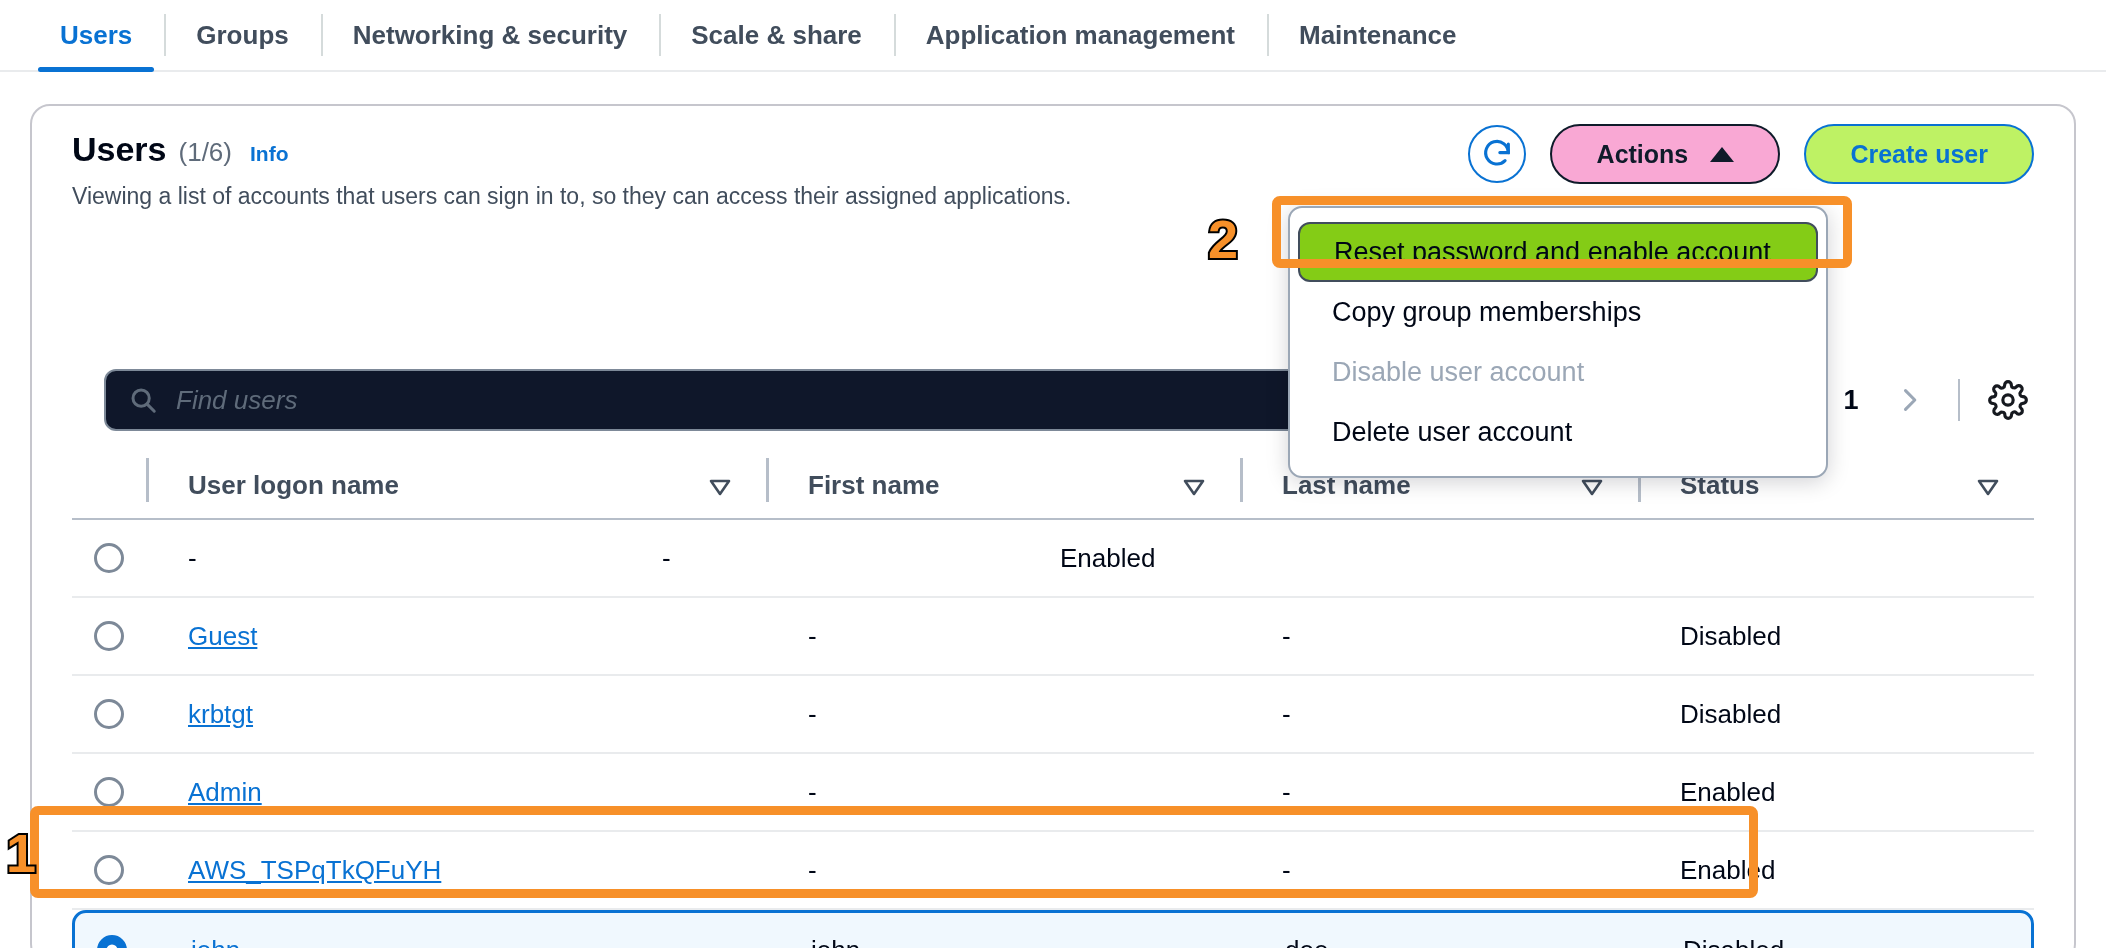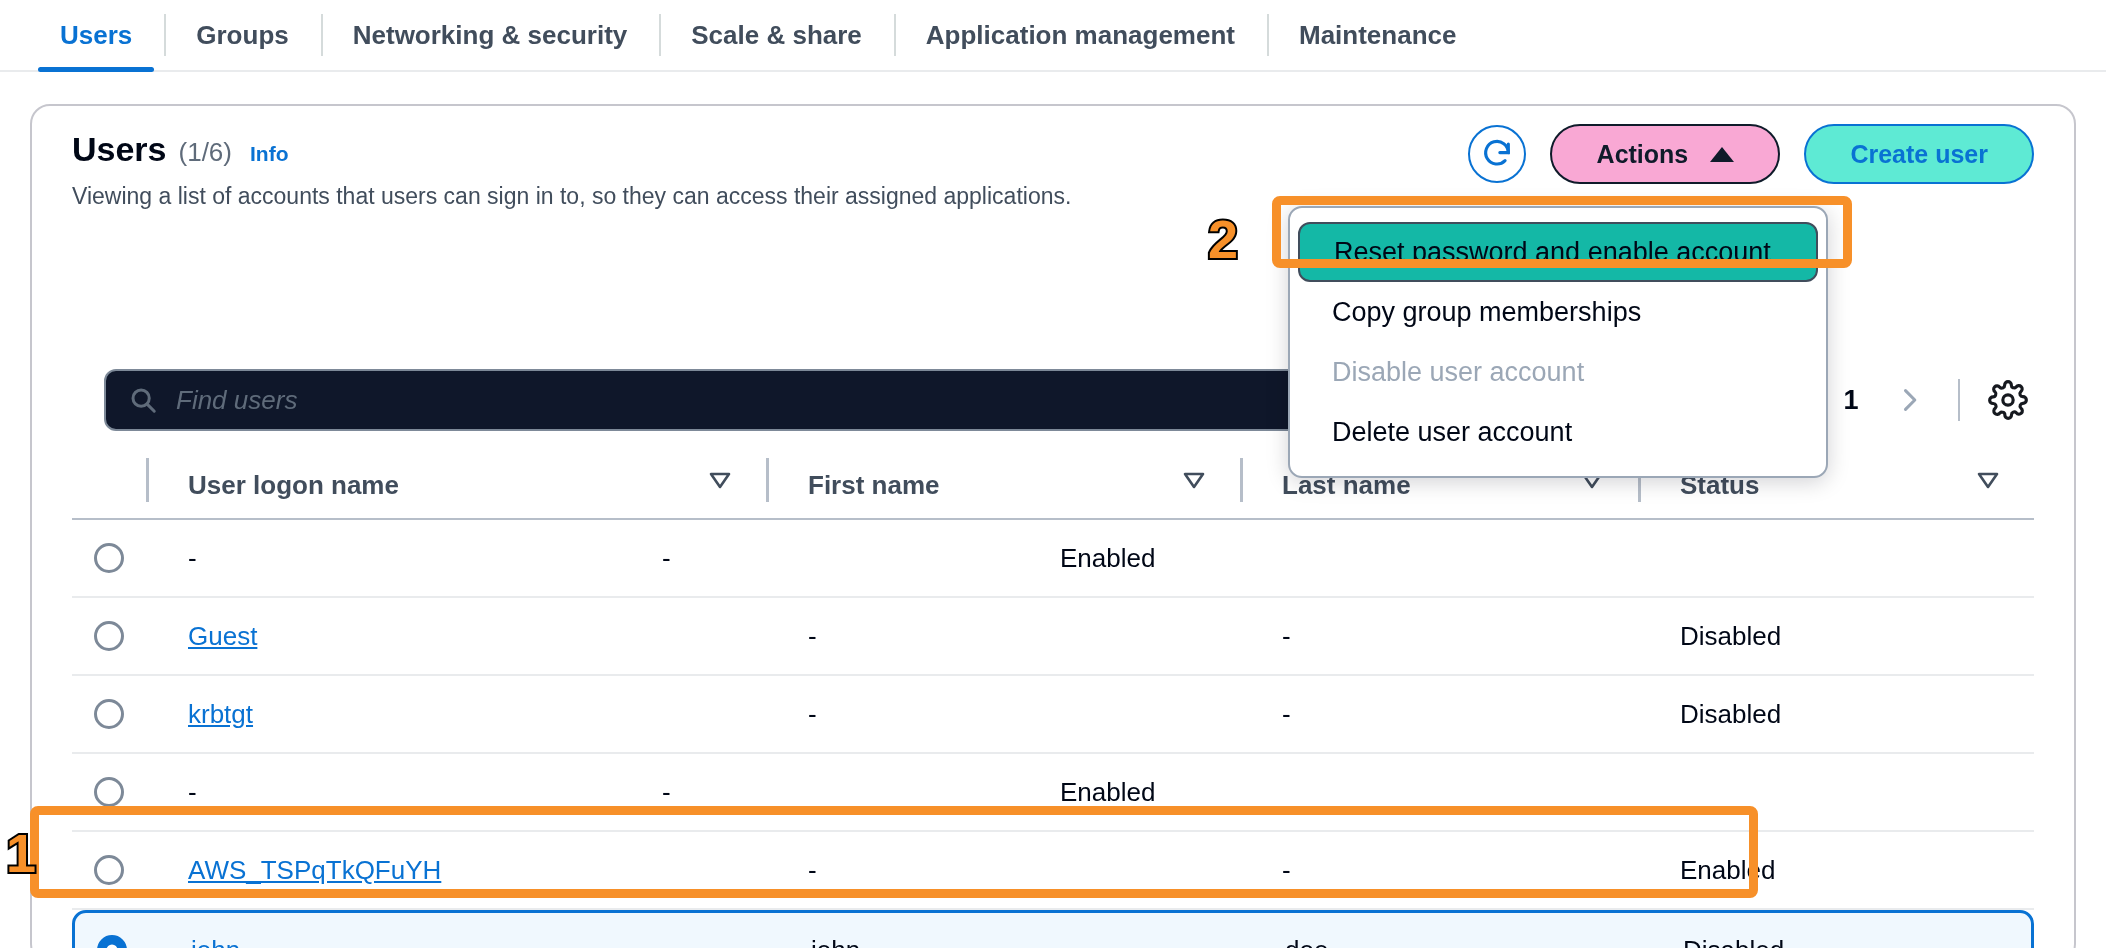--- a/index.html
+++ b/index.html
@@ -135,21 +135,21 @@
     width: 0; height: 0;
     border-left: 12px solid transparent;
     border-right: 12px solid transparent;
     border-bottom: 15px solid #0f1b2a;
   }
   .create-btn {
     height: 60px;
     padding: 0 44px;
     border: 2px solid #0972d3;
     border-radius: 30px;
-    background: #5eead4;
+    background: #bef264;
     display: flex; align-items: center; 
     font-size: 25px;
     font-weight: bold;
     color: #0972d3;
     cursor: pointer;
   }
 
   
   .tools-row {
     position: absolute;
@@ -217,21 +217,21 @@
   .trow {
     display: flex;
     align-items: center;
     height: 78px;
     border-bottom: 2px solid #e9ebed;
   }
   .thead {
     height: 68px;
     border-bottom: 2px solid #b6bec9;
   }
-  .th, .td { display: flex; align-items: flex-start; }
+  .th, .td { display: flex; align-items: flex-end; }
   .col-radio { width: 74px; justify-content: center; flex: none; }
   .col-logon { width: 620px; flex: none; position: relative; }
   .col-first { width: 474px; flex: none; position: relative; }
   .col-last  { width: 398px; flex: none; position: relative; }
   .col-status{ flex: 1; position: relative; }
 
   .th-label {
     font-size: 26px;
     font-weight: bold;
     color: #414d5c;
@@ -305,21 +305,21 @@
     height: 60px;
     display: flex;
     align-items: center;
     padding: 0 42px;
     font-size: 27px;
     color: #000716;
     cursor: pointer;
     white-space: nowrap;
   }
   .menu-item.highlighted {
-    background: #14b8a6;
+    background: #84cc16;
     border: 2px solid #414d5c;
     border-radius: 12px;
     margin: 0 8px;
     padding: 0 34px;
   }
   .menu-item.disabled {
     color: #9ba7b6;
     cursor: default;
   }
 
@@ -516,20 +516,23 @@
       </div>
       <div class="td col-status">
         <span class="td-text">Disabled</span>
       </div>
     </div>
 
     <div class="trow">
       <div class="td col-radio">
         <span class="radio"></span>
       </div>
+      <div class="td col-logon">
+        <a class="td-link">Admin</a>
+      </div>
       <div class="td col-first">
         <span class="td-text">-</span>
       </div>
       <div class="td col-last">
         <span class="td-text">-</span>
       </div>
       <div class="td col-status">
         <span class="td-text">Enabled</span>
       </div>
     </div>

